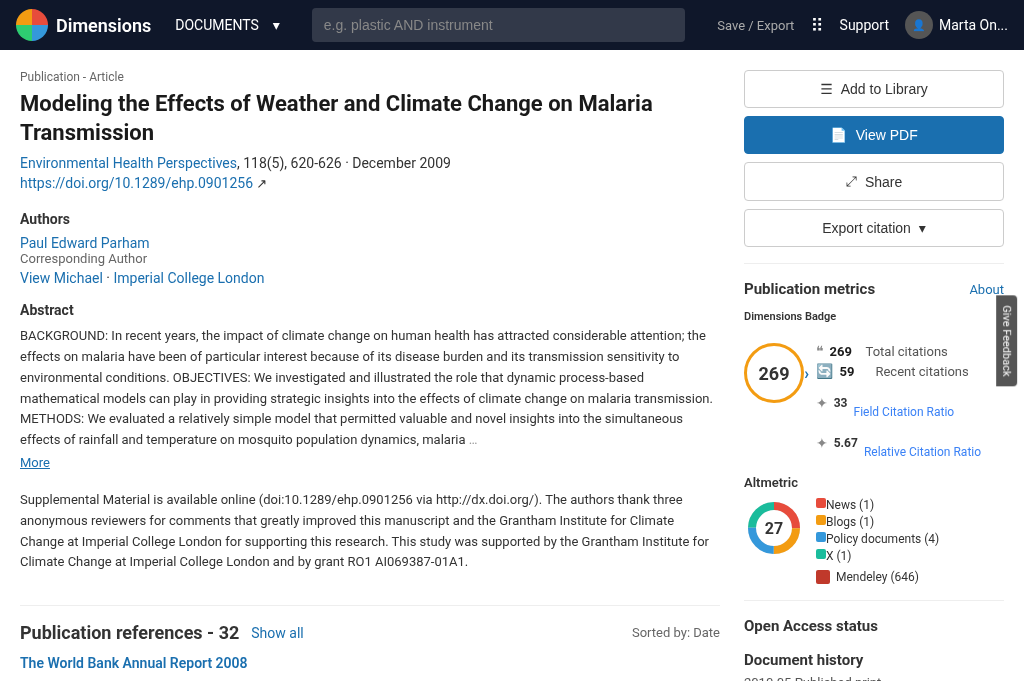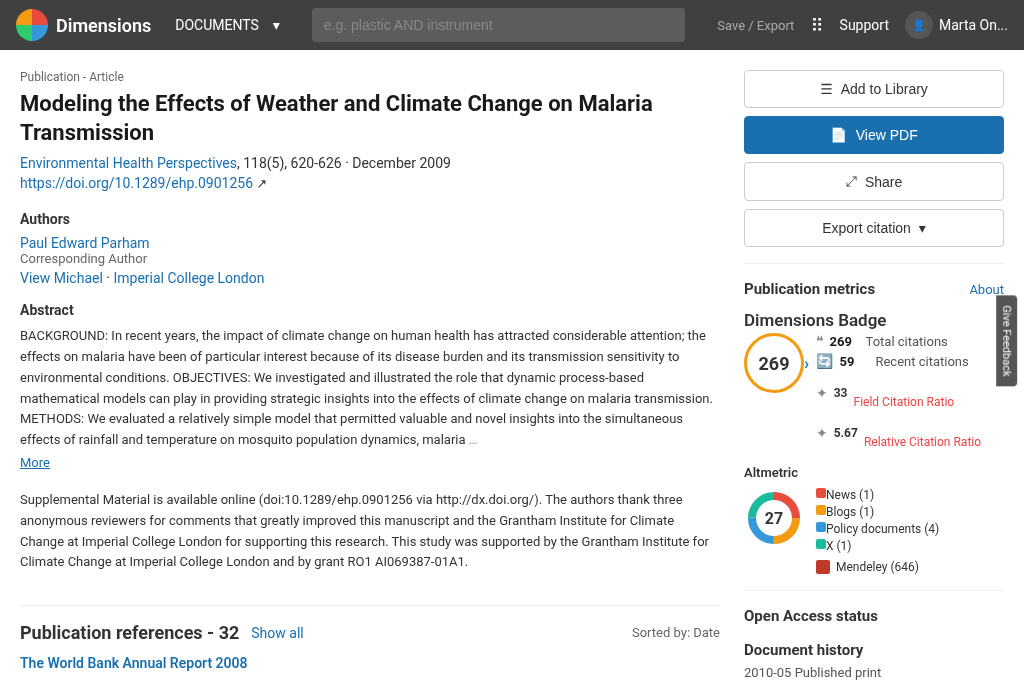--- a/index.html
+++ b/index.html
@@ -1,20 +1,20 @@
 <!DOCTYPE html>
 <html><head>
   <meta charset="utf-8">
   <style>
     * { box-sizing: border-box; margin: 0; padding: 0; }
     body { font-family: -apple-system, BlinkMacSystemFont, 'Segoe UI', Roboto, sans-serif; font-size: 14px; color: #333; background: #f5f5f5; }
 
     
     .header {
-      background: #404040;
+      background: #0f172a;
       height: 50px;
       display: flex;
       align-items: center;
       padding: 0 16px;
       gap: 16px;
     }
     .logo-area {
       display: flex;
       align-items: center;
       gap: 8px;
@@ -151,21 +151,21 @@
     .metrics-header {
       display: flex;
       justify-content: space-between;
       align-items: center;
       margin-bottom: 12px;
     }
     .metrics-title { font-size: 15px; font-weight: 700; }
     .about-link { color: #1a6faf; font-size: 13px; text-decoration: none; cursor: pointer; }
 
     .dimensions-badge-section { margin-bottom: 16px; }
-    .dimensions-badge-label { font-size: 17px; font-weight: 600; margin-bottom: 3px; }
+    .dimensions-badge-label { font-size: 11px; font-weight: 600; margin-bottom: 20px; }
 
     .badge-row { display: flex; align-items: flex-start; gap: 12px; }
     .dimensions-badge-circle {
       width: 60px; height: 60px; border-radius: 50%;
       border: 3px solid #f39c12;
       display: flex; align-items: center; justify-content: center;
       font-size: 18px; font-weight: 700; color: #333;
       position: relative;
       flex-shrink: 0;
     }
@@ -176,21 +176,21 @@
 
     .citation-stats { display: flex; flex-direction: column; gap: 4px; }
     .citation-row { display: flex; align-items: center; gap: 6px; font-size: 13px; }
     .citation-num { font-weight: 700; color: #1a1a1a; min-width: 30px; }
     .citation-label { color: #555; }
     .citation-icon { font-size: 14px; color: #888; }
 
     .field-ratio-row { display: flex; align-items: center; gap: 6px; font-size: 12px; margin-top: 4px; }
     .field-ratio-icon { color: #888; font-size: 14px; }
     .field-ratio-num { font-weight: 700; }
-    .field-ratio-label { color: #ef4444; margin-top: 18px; }
+    .field-ratio-label { color: #3b82f6; margin-top: 18px; }
 
     .altmetric-section { margin-top: 12px; margin-bottom: 12px; }
     .altmetric-label { font-size: 13px; font-weight: 600; margin-bottom: 8px; }
     .altmetric-row { display: flex; align-items: flex-start; gap: 12px; }
 
     .altmetric-donut {
       width: 60px; height: 60px; flex-shrink: 0;
       position: relative;
     }
     .altmetric-donut svg { width: 60px; height: 60px; }

